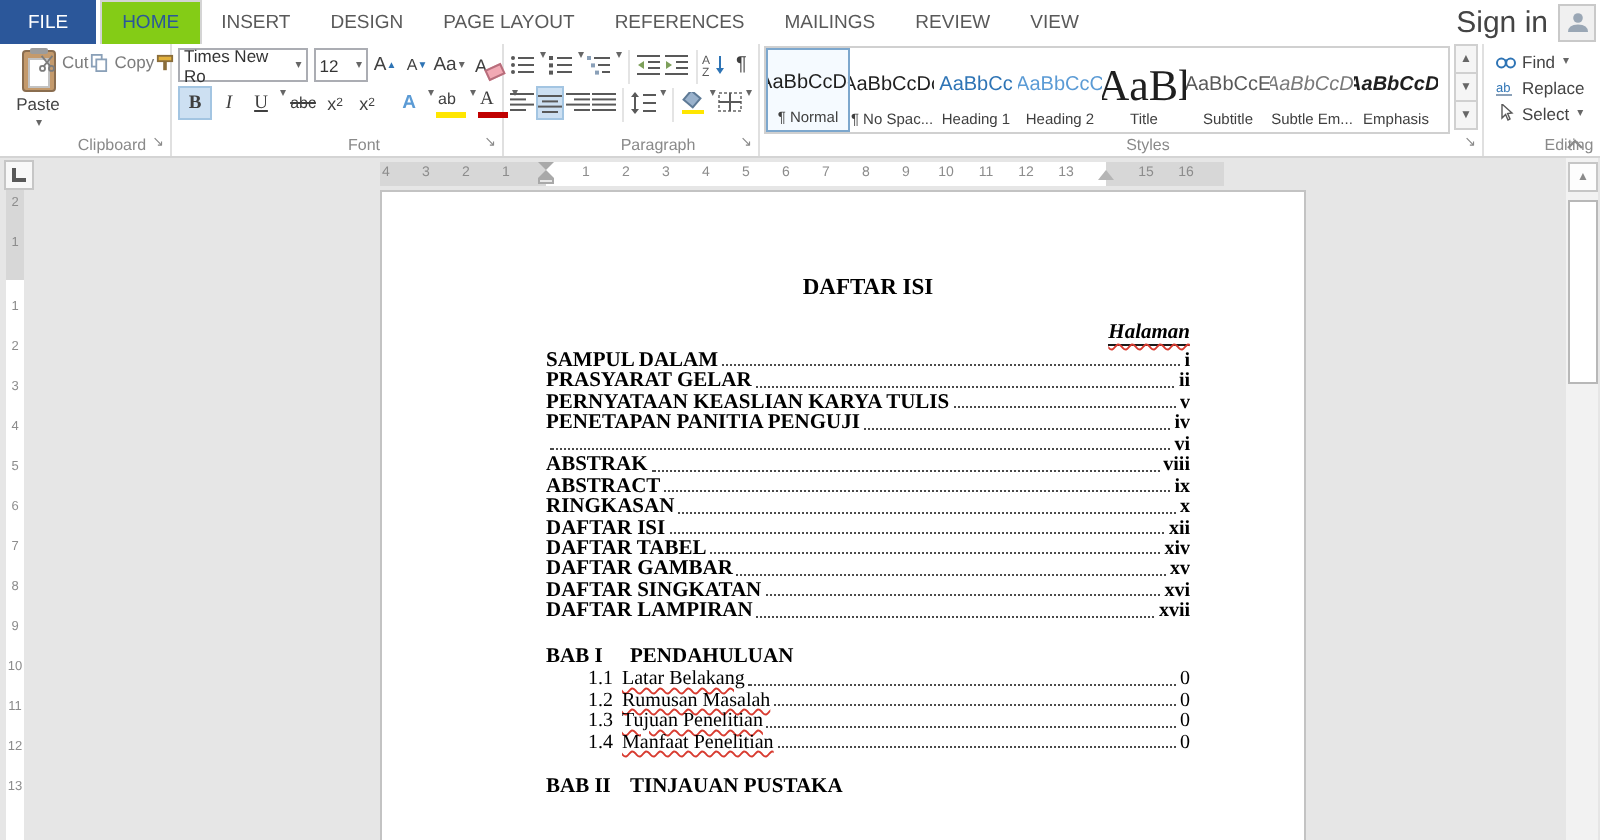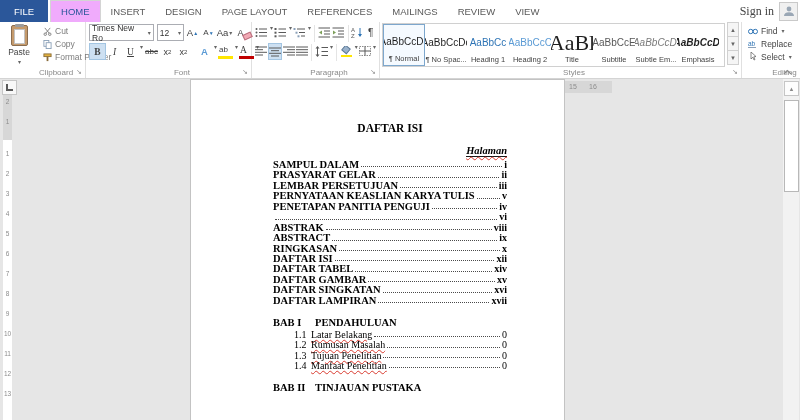--- a/index.html
+++ b/index.html
@@ -5,43 +5,43 @@
   html,body{margin:0;padding:0;}
   body{width:800px;height:420px;overflow:hidden;background:#e6e6e6;
        font-family:"Liberation Sans","DejaVu Sans",sans-serif;-webkit-font-smoothing:antialiased;}
   .app{position:relative;width:800px;height:420px;}
 
   
   .tabs-row{position:absolute;top:0;left:0;right:0;height:22px;background:#fff;
             border-bottom:1px solid #d4d4d4;display:flex;align-items:stretch;}
   .rtab{font-size:9.5px;color:#595959;display:flex;align-items:center;padding:0 10px;cursor:default;}
   .rtab.file{background:#2b579a;color:#fff;padding:4px 14px;margin-right:2px;}
-  .rtab.active{background:#f0abfc;color:#2b579a;border:1px solid #d4d4d4;border-bottom:1px solid #fff;margin-bottom:-1px;}
+  .rtab.active{background:#84cc16;color:#2b579a;border:1px solid #d4d4d4;border-bottom:1px solid #fff;margin-bottom:-1px;}
   .signin-wrap{margin-left:auto;display:flex;align-items:center;gap:5px;padding-right:2px;}
-  .signin{font-size:12px;color:#444;font-family:Liberation Serif, serif;}
+  .signin{font-size:15px;color:#444;}
   .avatar{width:17px;height:17px;background:#f0f0f0;border:1px solid #c9c9c9;display:flex;align-items:center;justify-content:center;}
 
   
   .ribbon{position:absolute;top:22px;left:0;right:0;height:56px;background:#fff;
           border-bottom:1px solid #d4d4d4;display:flex;}
   .rgroup{position:relative;border-right:1px solid #e0e0e0;height:100%;box-sizing:border-box;}
   .glabel{position:absolute;bottom:1px;left:0;right:0;text-align:center;font-size:8px;color:#8a8a8a;margin-left:27px;}
   .launcher{position:absolute;right:2px;bottom:2px;font-size:7px;color:#8a8a8a;line-height:7px;width:8px;height:8px;text-align:center;}
   .gcontent{position:absolute;top:2px;left:3px;right:3px;bottom:13px;}
   .dd{font-size:6px;color:#666;margin-left:1px;}
   .sep{width:1px;background:#e4e4e4;margin:1px 2px;align-self:stretch;}
 
   
   .g-clipboard{width:86px;}
   .paste-btn{position:absolute;left:2px;top:0;width:28px;height:41px;display:flex;flex-direction:column;align-items:center;justify-content:center;gap:1px;}
   .clip-ic{width:15px;height:19px;background:#c49a6c;border:1px solid #8a6d4f;border-radius:2px;position:relative;}
   .clip-ic::before{content:"";position:absolute;left:2px;top:3px;right:2px;bottom:1px;background:#fff;border:1px solid #c2c2c2;}
   .clip-ic::after{content:"";position:absolute;top:-2px;left:3px;right:3px;height:3px;background:#9c9c9c;border-radius:1px;}
   .paste-lbl{font-size:8.5px;color:#444;}
-  .clip-small{position:absolute;left:40px;top:1px;display:flex;flex-direction:column;gap:1px;}
+  .clip-small{position:absolute;left:16px;top:1px;display:flex;flex-direction:row;gap:1px;}
   .srow{display:flex;align-items:center;gap:3px;font-size:8.5px;color:#7c7c7c;height:12px;white-space:nowrap;}
 
   
   .g-font{width:166px;}
   .frow{display:flex;align-items:flex-start;height:19px;gap:1px;}
   .combo{border:1px solid #abadb3;background:#fff;height:15px;display:flex;align-items:center;
          font-size:8.5px;color:#333;padding:0 2px;justify-content:space-between;}
   .combo-name{width:72px;}
   .combo-size{width:26px;margin-left:2px;}
   .sbtn{min-width:13px;height:16px;display:flex;align-items:end;justify-content:center;
@@ -101,21 +101,21 @@
   .tri-up{width:0;height:0;border-left:4px solid transparent;border-right:4px solid transparent;border-bottom:4px solid #a9a9a9;margin-left:1px;}
   .ind-box{width:8px;height:3px;background:#e8e8e8;border:1px solid #a9a9a9;box-sizing:border-box;margin-left:1px;}
   .right-indent{position:absolute;left:359px;top:4px;width:0;height:0;border-left:4px solid transparent;border-right:4px solid transparent;border-bottom:5px solid #b5b5b5;}
 
   .vruler{position:absolute;left:3px;top:16px;width:9px;bottom:0;
           background:linear-gradient(to bottom,#d7d7d7 0 45px,#ffffff 45px 100%);}
   .vcells{position:absolute;left:0;width:9px;display:flex;flex-direction:column;}
   .vm-top{top:-4px;} .vm-main{top:48px;}
   .vcell{height:20px;font-size:6.5px;color:#8c8c8c;display:flex;align-items:center;justify-content:center;transform:rotate(0deg);}
 
-  .page{position:absolute;left:190px;top:0;width:375px;bottom:0;background:#fff;
+  .page{position:absolute;left:190px;top:16px;width:463px;bottom:0;background:#fff;
         border:1px solid #c3c3c3;border-bottom:none;box-sizing:border-box;overflow:hidden;}
   .content{margin:42px 57px 0 82px;font-family:"Liberation Serif","DejaVu Serif",serif;color:#000;}
   .doctitle{text-align:center;font-weight:bold;font-size:11.5px;line-height:12px;}
   .halaman-row{text-align:right;margin-top:9px;line-height:11px;font-style:italic;}
   .halaman{font-weight:bold;font-size:10.5px;border-bottom:1px solid #1a1a1a;
            text-decoration:underline;text-decoration-style:wavy;text-decoration-color:#d83b30;
            text-decoration-thickness:1px;text-underline-offset:2px;}
   .toc{margin-top:3px;}
   .trow{display:flex;align-items:baseline;height:10.45px;font-size:10.5px;font-weight:bold;}
   .lead{flex:1;border-bottom:1.2px dotted #4a4a4a;margin:0 2px;align-self:flex-end;margin-bottom:2px;}
@@ -553,25 +553,20 @@
               <span class="lead"></span>
               <span class="tp">i</span>
             </div>
 
             <div class="trow">
               <span class="tl">PRASYARAT GELAR</span>
               <span class="lead"></span>
               <span class="tp">ii</span>
             </div>
 
-            <div class="trow">
-              <span class="tl">LEMBAR PERSETUJUAN</span>
-              <span class="lead"></span>
-              <span class="tp">iii</span>
-            </div>
 
             <div class="trow">
               <span class="tl">PERNYATAAN KEASLIAN KARYA TULIS</span>
               <span class="lead"></span>
               <span class="tp">v</span>
             </div>
 
             <div class="trow">
               <span class="tl">PENETAPAN PANITIA PENGUJI</span>
               <span class="lead"></span>

